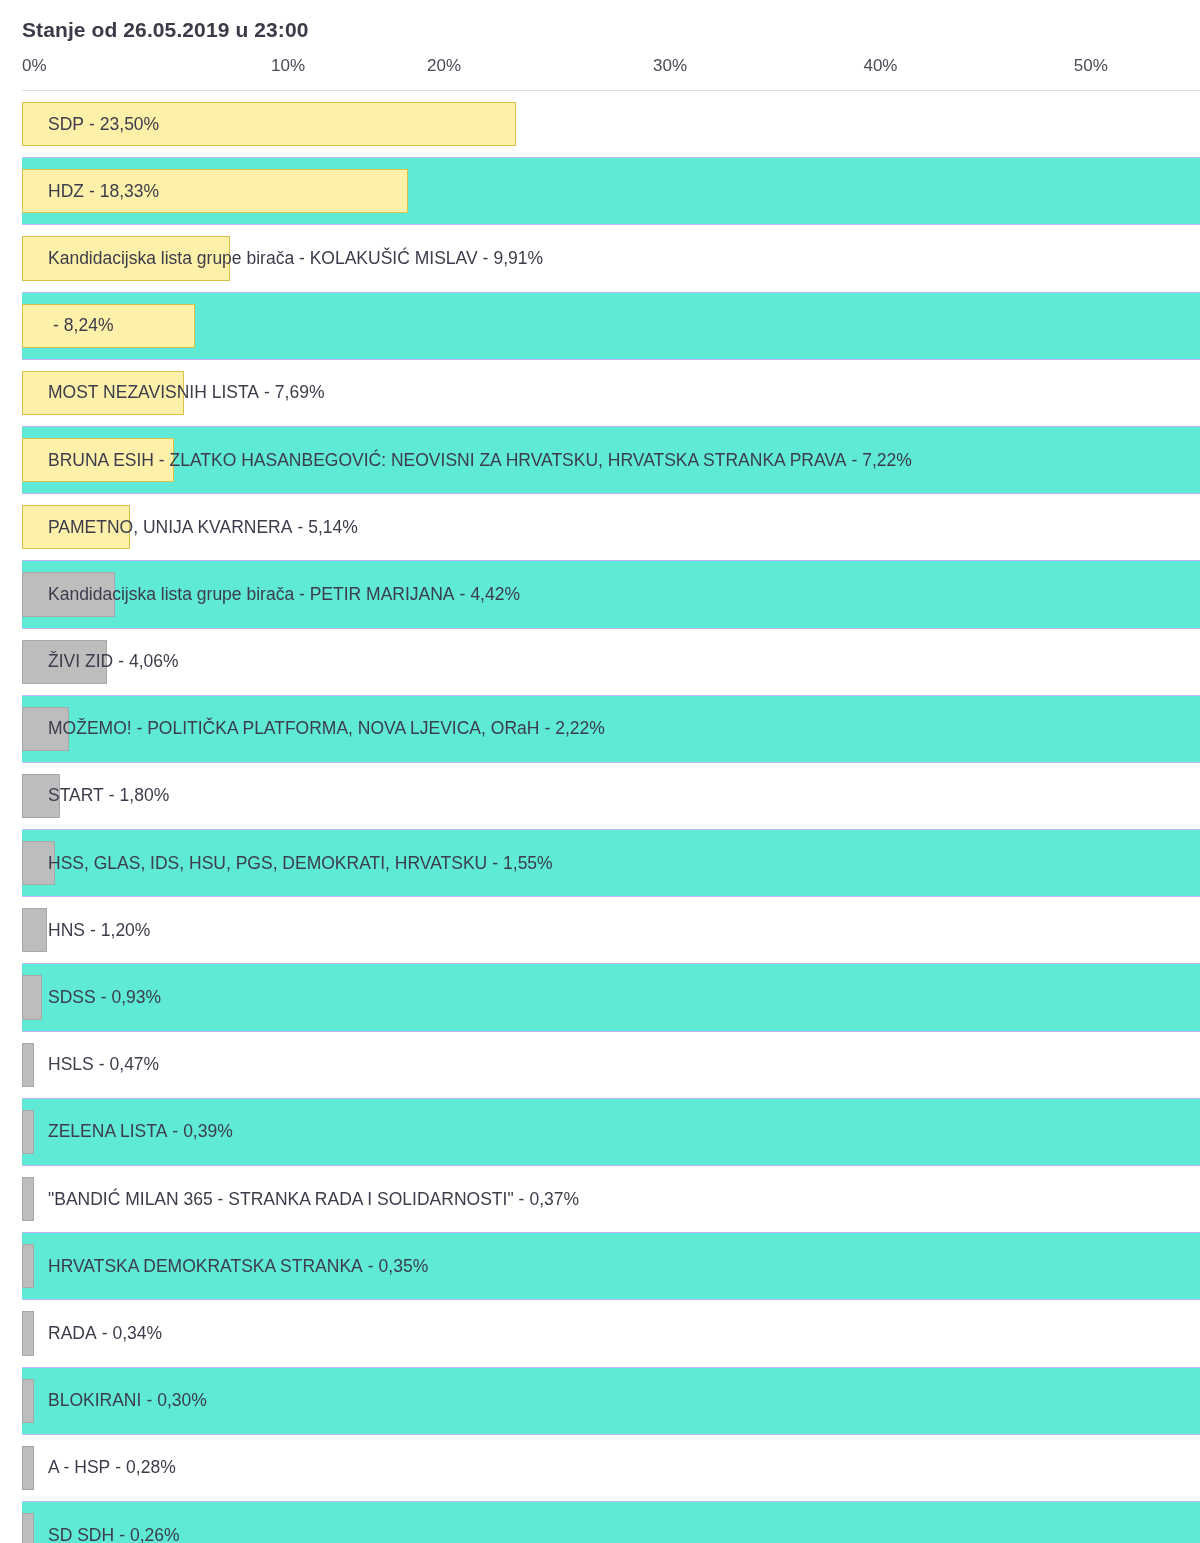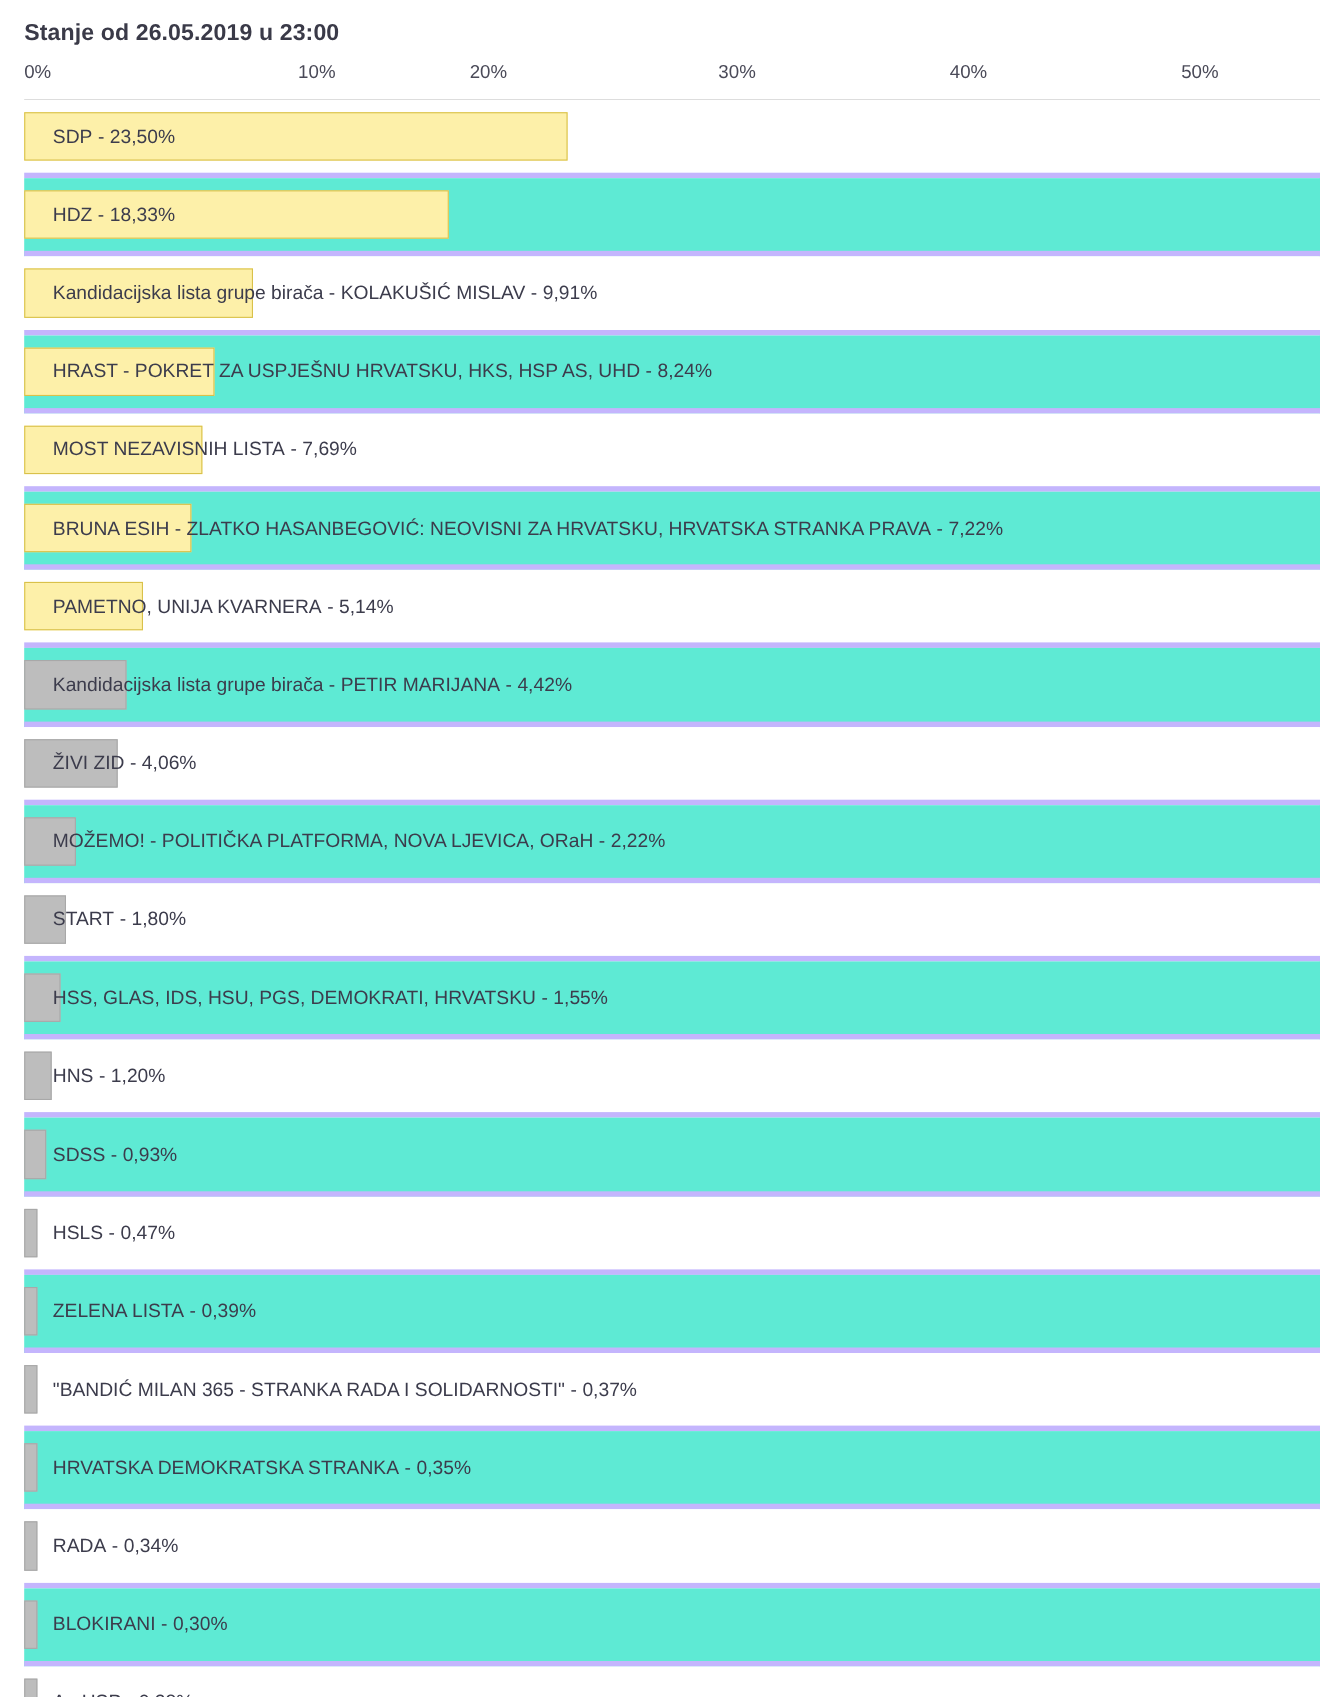--- a/index.html
+++ b/index.html
@@ -44,21 +44,21 @@
     white-space: nowrap;
   }
   .plot {
     position: relative;
     margin-left: 22px;
     border-top: 1px solid #dddddd;
   }
   .row {
     position: relative;
     height: 66.2px;
-    border-bottom: 5px solid #c4b5fd;
+    border-bottom: 1px solid #c4b5fd;
     background: #ffffff;
   }
   .row.alt {
     background: #5eead4;
   }
   .bar {
     position: absolute;
     left: 0;
     top: 11px;
     bottom: 11px;
@@ -136,21 +136,20 @@
         <div class="bar" style="width: 208.464px;"></div>
         <div class="label">
           <span>Kandidacijska lista grupe birača - KOLAKUŠIĆ MISLAV</span>
           <span class="dash">-</span>
           <b>9,91%</b>
         </div>
       </div>
       <div class="row alt">
         <div class="bar" style="width: 173.334px;"></div>
         <div class="label">
-          <span>HRAST - POKRET ZA USPJEŠNU HRVATSKU, HKS, HSP AS, UHD</span>
           <span class="dash">-</span>
           <b>8,24%</b>
         </div>
       </div>
       <div class="row">
         <div class="bar" style="width: 161.765px;"></div>
         <div class="label">
           <span>MOST NEZAVISNIH LISTA</span>
           <span class="dash">-</span>
           <b>7,69%</b>

